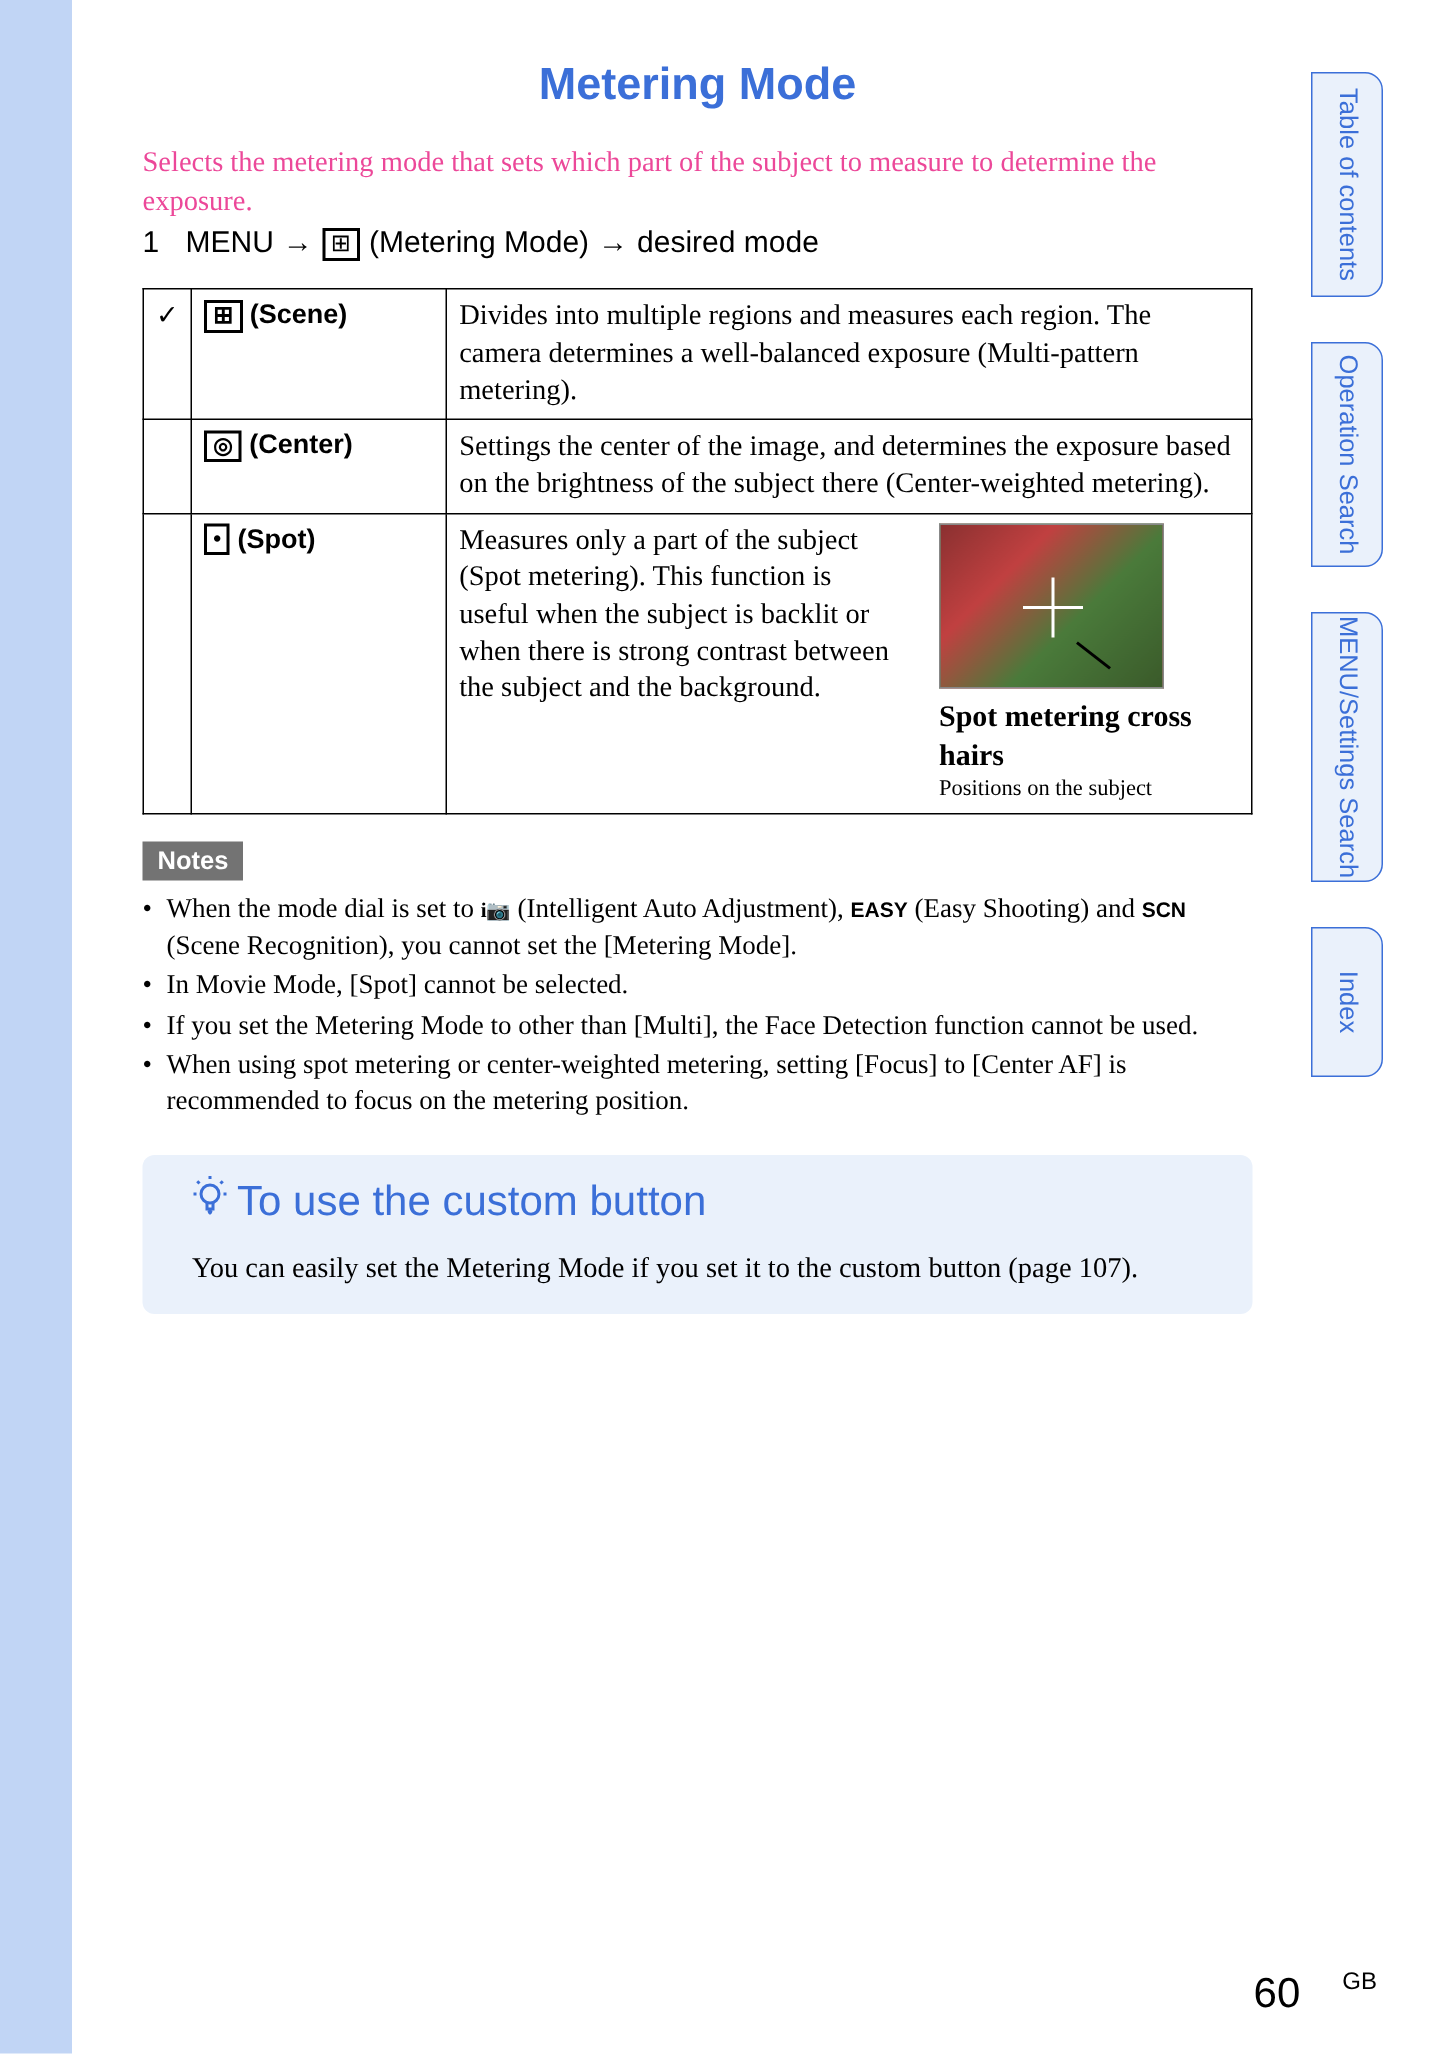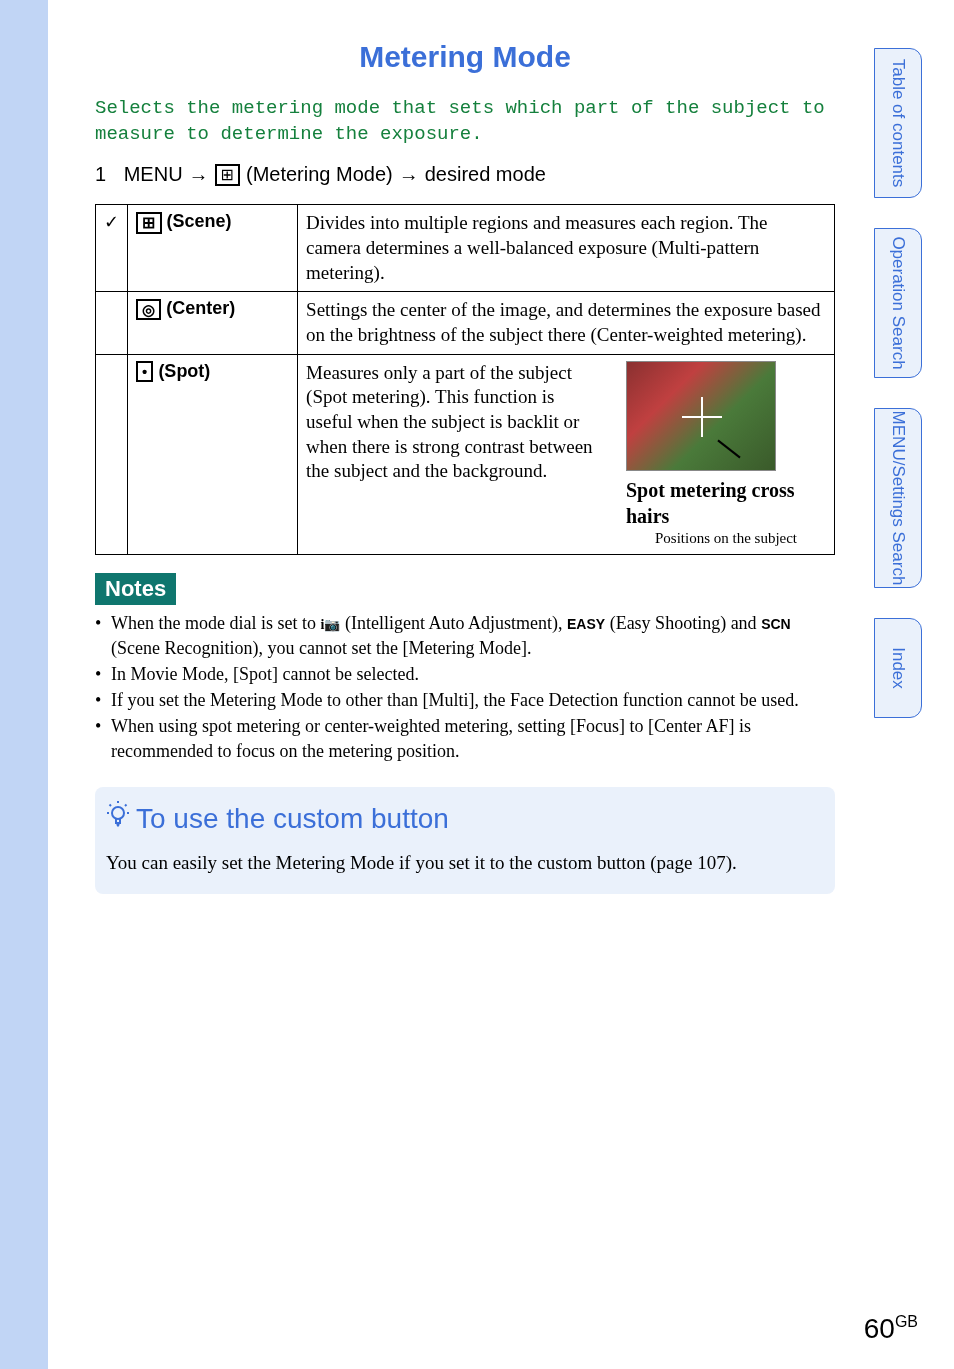--- a/index.html
+++ b/index.html
@@ -29,25 +29,25 @@
       width: 740px;
     }
     .title {
       font-size: 30px;
       font-weight: bold;
       color: #3b6fd8;
       margin-bottom: 22px;
       text-align: center;
     }
     .intro {
-      font-family: Liberation Mono, monospace;
+      font-family: Liberation Serif, serif;
       font-size: 19px;
       line-height: 1.35;
-      color: #15803d;
-      margin-bottom: 16px;
+      color: #ec4899;
+      margin-bottom: 4px;
     }
     .step-line {
       font-size: 20px;
       color: #000;
       display: flex;
       align-items: center;
       gap: 6px;
       margin-bottom: 18px;
     }
     table.modes {
@@ -119,29 +119,28 @@
       transform: rotate(38deg);
     }
     .spot-caption-bold {
       font-size: 20px;
       font-weight: bold;
       line-height: 1.3;
     }
     .spot-caption-reg {
       font-family: 'Times New Roman', Times, serif;
       font-size: 15px;
-      text-align: center;
     }
     .notes-label {
       display: inline-block;
-      background: #0f766e;
+      background: #737373;
       color: #fff;
       font-weight: bold;
       padding: 3px 10px;
-      font-size: 22px;
+      font-size: 17px;
       margin-bottom: 6px;
     }
     .notes-list {
       list-style: none;
       margin-bottom: 24px;
     }
     .notes-list li {
       font-family: 'Times New Roman', Times, serif;
       font-size: 18px;
       line-height: 1.35;
@@ -150,21 +149,21 @@
       margin-bottom: 2px;
     }
     .notes-list li::before {
       content: "•";
       position: absolute;
       left: 0;
     }
     .tip-box {
       background: #eaf1fb;
       border-radius: 8px;
-      padding: 14px 18px 18px 11px;
+      padding: 14px 18px 18px 33px;
     }
     .tip-title {
       font-size: 28px;
       color: #3b6fd8;
       display: flex;
       align-items: center;
       gap: 6px;
       margin-bottom: 14px;
     }
     .tip-text {
@@ -206,20 +205,21 @@
     }
     .page-num {
       position: absolute;
       right: 36px;
       bottom: 24px;
       font-size: 28px;
     }
     .page-num .gb {
       font-size: 16px;
       vertical-align: top;
+      margin-left: 28px;
     }
     .icon-box {
       display: inline-block;
       border: 2px solid #000;
       padding: 1px 4px;
       font-size: 13px;
       line-height: 1;
       vertical-align: middle;
     }
     .multi-glyph::after { content: "⊞"; font-size: 16px; }

